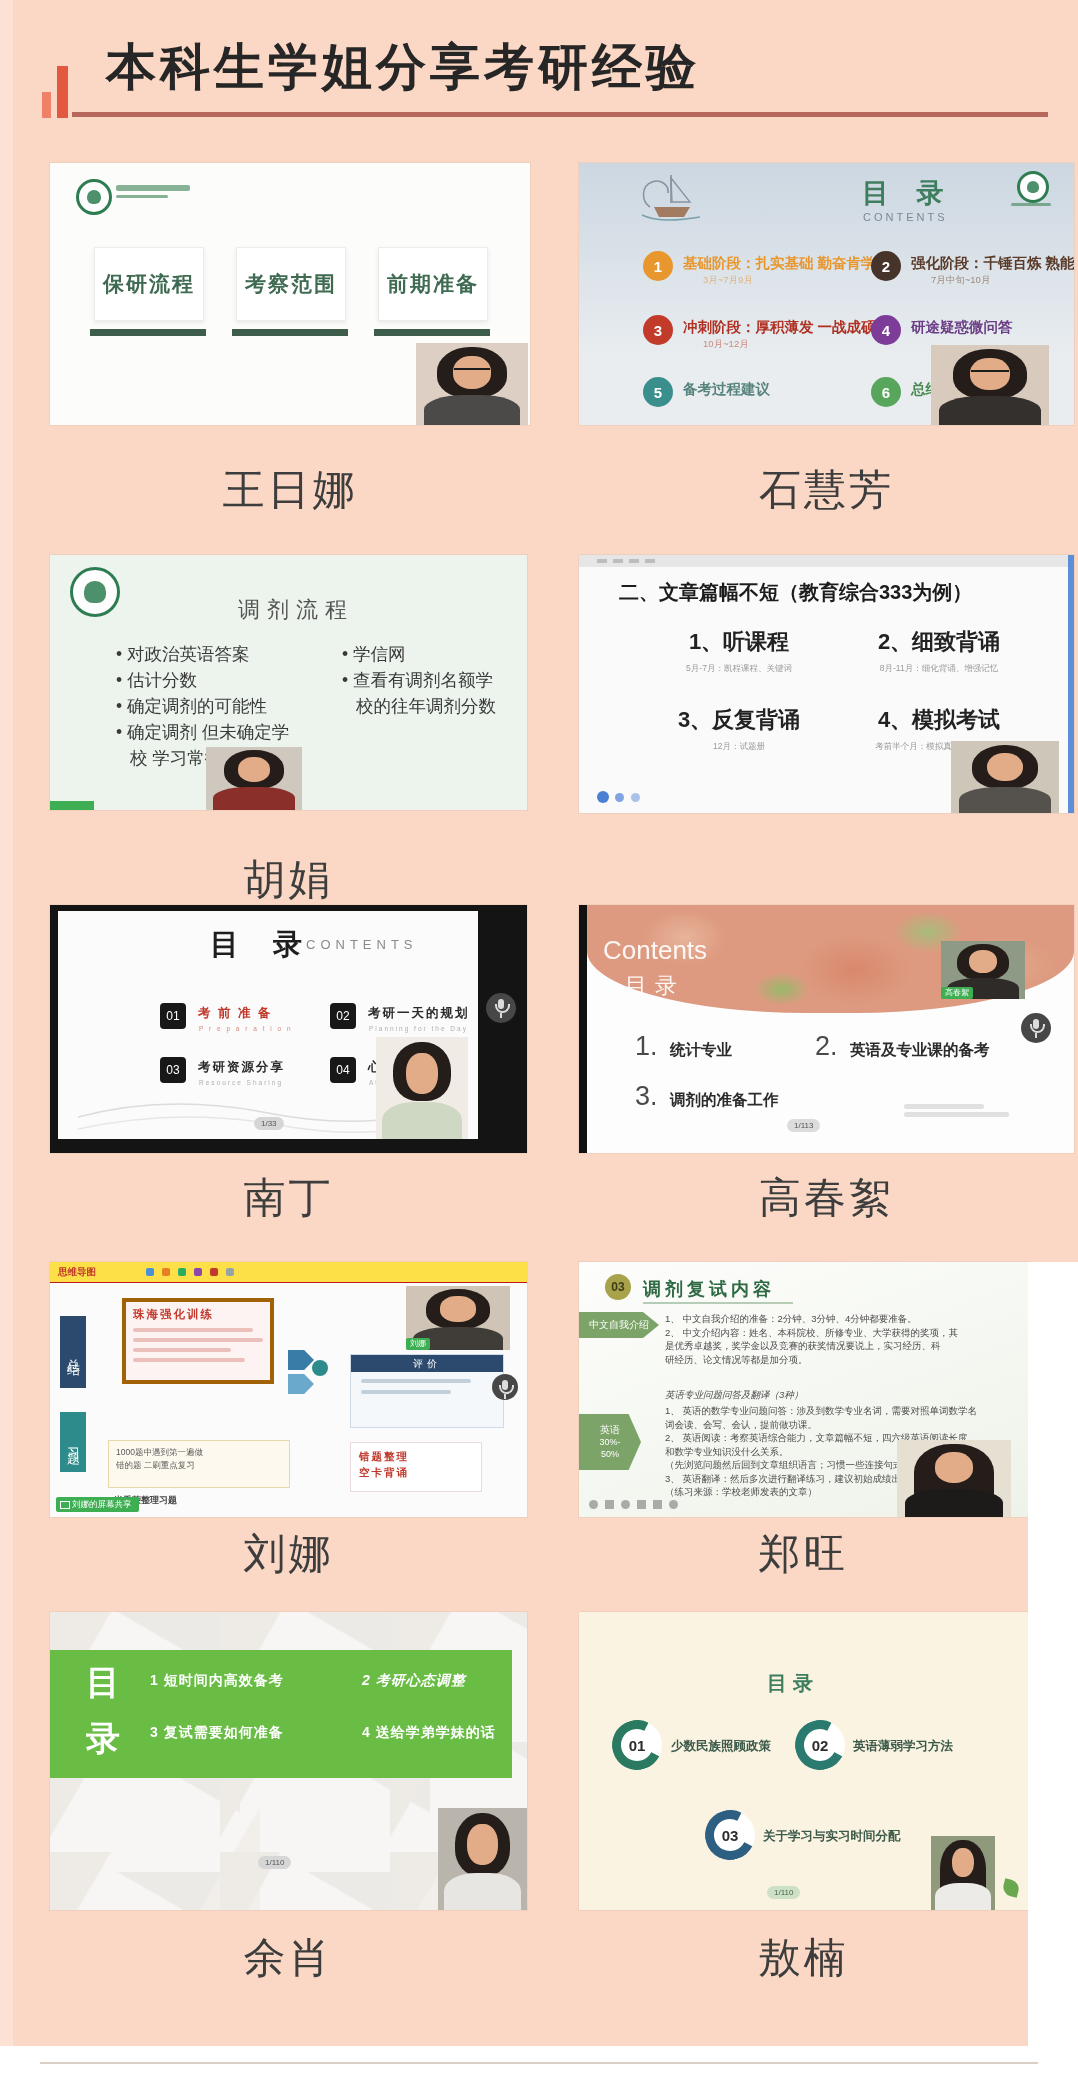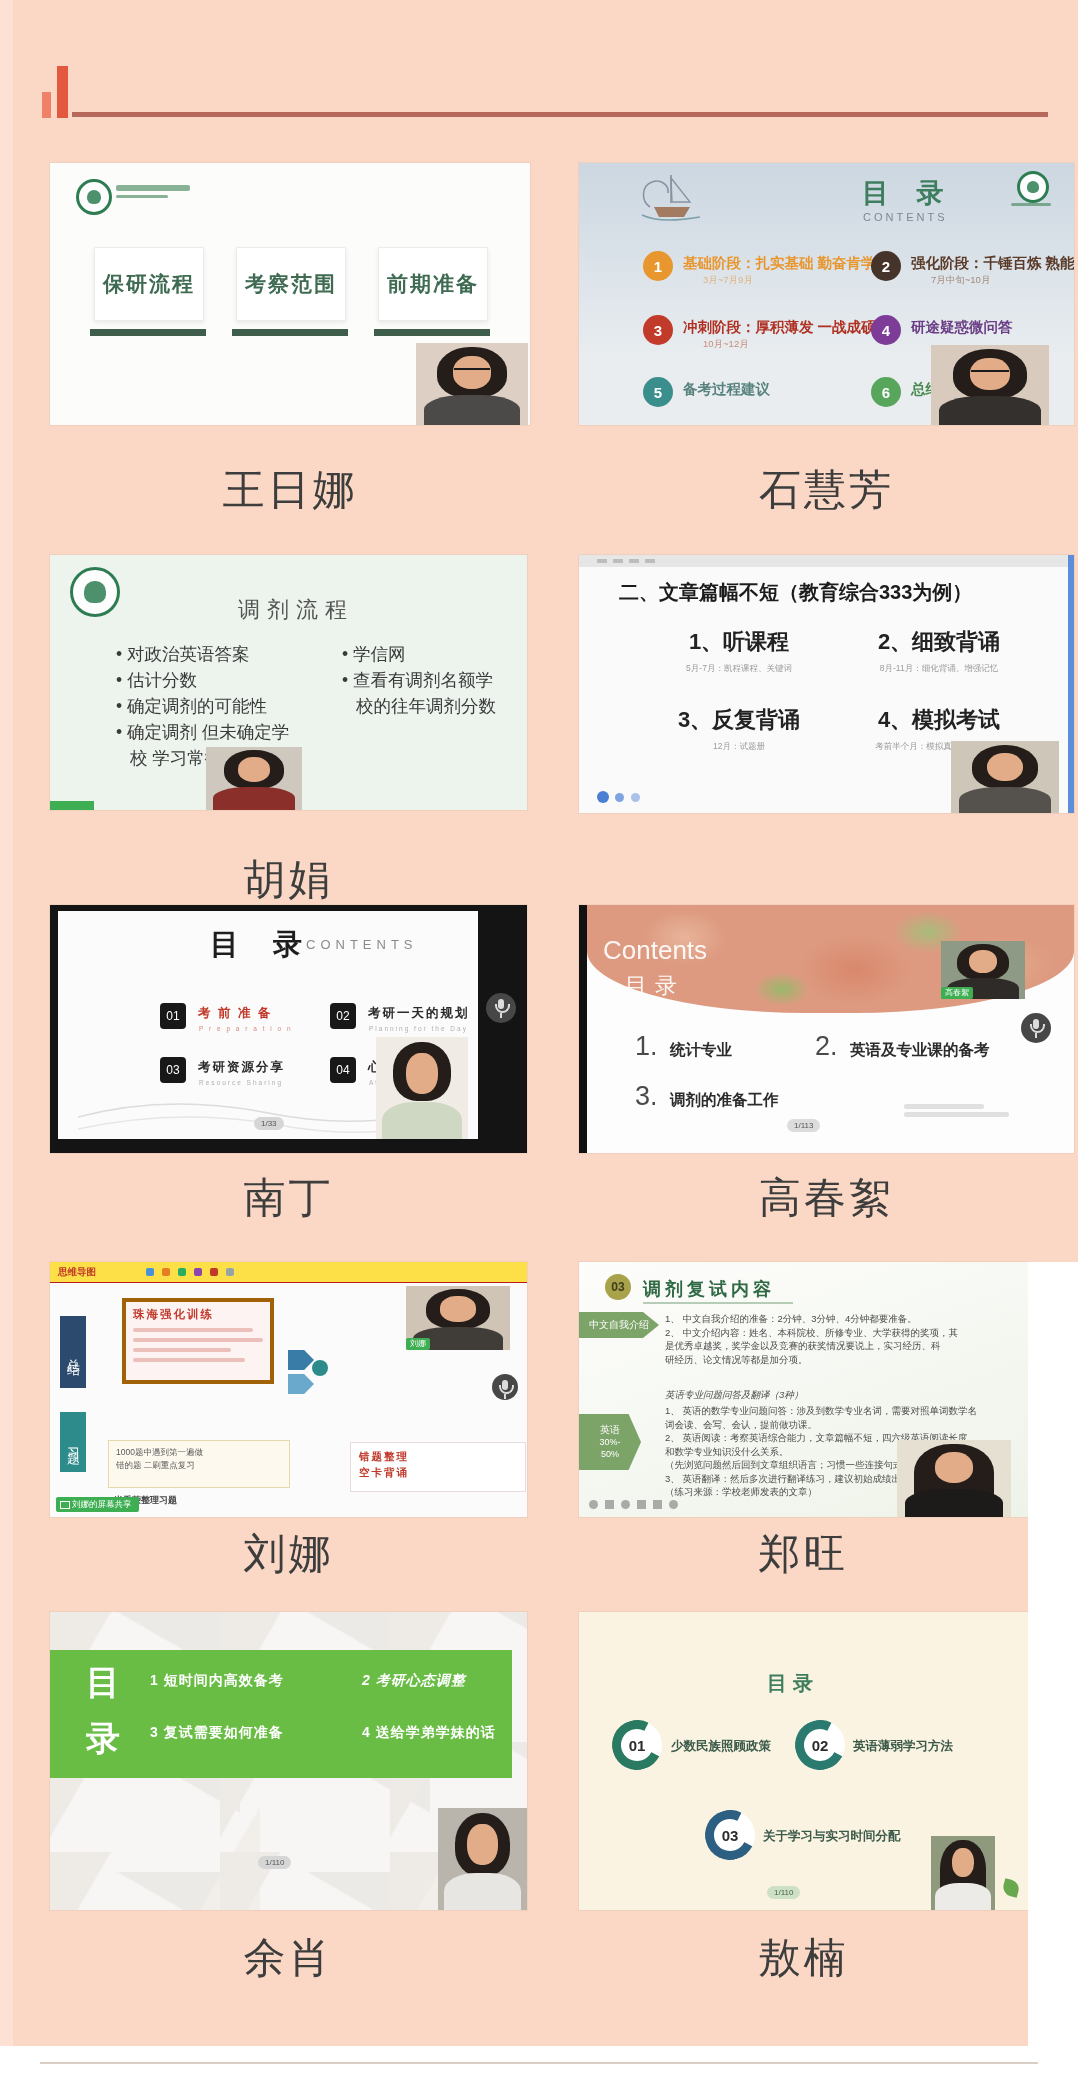--- a/index.html
+++ b/index.html
@@ -96,21 +96,21 @@
         display:flex;align-items:center;justify-content:center;}
   .redbox{position:absolute;left:72px;top:36px;width:152px;height:86px;background:#fdf3f2;border:4px solid #a16207;padding:5px 7px;box-sizing:border-box;}
   .redbox .rt{font-size:11.5px;font-weight:bold;color:#c0392b;letter-spacing:2px;}
   .redbox i{display:block;height:4px;background:#d98d84;opacity:.5;margin:6px 0;border-radius:2px;}
   .chev{position:absolute;width:26px;height:20px;clip-path:polygon(0 0,62% 0,100% 50%,62% 100%,0 100%);}
   .evalbox{position:absolute;left:300px;top:92px;width:152px;height:72px;background:#f4f8fb;border:1px solid #cfdce8;}
   .evalbox .eh{height:17px;background:#2c4a6e;color:#fff;font-size:10px;letter-spacing:4px;display:flex;align-items:center;justify-content:center;}
   .evalbox i{display:block;height:4px;background:#9fb4c6;opacity:.6;margin:7px 10px;border-radius:2px;}
   .notebox{position:absolute;left:58px;top:178px;width:182px;height:48px;background:#fdf9ee;border:1px solid #e6d8a8;padding:5px 7px;box-sizing:border-box;}
   .notebox .nl{font-size:8.5px;color:#5a5a5a;line-height:13px;white-space:nowrap;}
-  .rednote{position:absolute;left:300px;top:180px;width:176px;height:50px;background:#fff;border:1px solid #eadcdc;padding:5px 8px;box-sizing:border-box;}
+  .rednote{position:absolute;left:300px;top:180px;width:132px;height:50px;background:#fff;border:1px solid #eadcdc;padding:5px 8px;box-sizing:border-box;}
   .rednote .rl{font-size:10.5px;font-weight:bold;color:#c0392b;line-height:16px;letter-spacing:2px;}
   .liu-note3{position:absolute;left:64px;top:232px;font-size:9px;color:#444;font-weight:bold;}
   .share{position:absolute;left:6px;bottom:5px;background:#3dae52;color:#fff;font-size:8.5px;line-height:15px;padding:0 7px 0 16px;border-radius:2px;}
   .share:before{content:"";position:absolute;left:4px;top:4px;width:8px;height:6px;border:1px solid #fff;}
   
   .s-zheng{left:579px;top:1262px;width:449px;height:255px;background:linear-gradient(160deg,#fdfdfb,#eef3e9);}
   .z-badge{position:absolute;left:26px;top:12px;width:26px;height:26px;border-radius:50%;background:#a8a24a;color:#3c3c18;
         font-size:12px;font-weight:bold;display:flex;align-items:center;justify-content:center;}
   .z-title{position:absolute;left:64px;top:15px;font-size:18px;font-weight:bold;color:#2f6a45;letter-spacing:4px;}
   .z-rule{position:absolute;left:64px;top:40px;width:150px;height:2px;background:#9ab89a;opacity:.7;}
@@ -145,20 +145,21 @@
   .greenbit{position:absolute;left:0;bottom:0;width:44px;height:9px;background:#3dae52;}
 </style>
 </head>
 <body>
 
 <div class="page">
 
   <div class="left-gutter"></div>
   <div class="tick-s"></div>
   <div class="tick-t"></div>
+  <div class="hdr-title">本科生学姐分享考研经验</div>
   <div class="hdr-line"></div>
 
   <div class="slide s-wang">
     <div class="ulogo" style="left:26px;top:16px;width:30px;height:30px;"></div>
     <div class="glline" style="left:66px;top:22px;width:74px;height:6px;"></div>
     <div class="glline" style="left:66px;top:32px;width:52px;height:3px;"></div>
     <div class="wbox" style="left:44px;">保研流程</div>
     <div class="wbox" style="left:186px;">考察范围</div>
     <div class="wbox" style="left:328px;">前期准备</div>
     <div class="wbar" style="left:40px;"></div>
@@ -375,20 +376,25 @@
     <div class="redbox">
       <div class="rt">珠海强化训练</div>
       <i style="width:120px;"></i>
         <i style="width:130px;"></i>
         <i style="width:98px;"></i>
         <i style="width:112px;"></i>
     </div>
     <div class="chev" style="left:238px;top:88px;background:#3a7ca8;"></div>
     <div class="chev" style="left:238px;top:112px;background:#6aa8cc;"></div>
     <div class="abs" style="left:262px;top:98px;width:16px;height:16px;border-radius:50%;background:#2e8b8b;"></div>
+    <div class="evalbox">
+      <div class="eh">评价</div>
+      <i style="width:110px;"></i>
+        <i style="width:90px;"></i>
+    </div>
     <div class="notebox">
       <div class="nl">1000题中遇到第一遍做</div>
       <div class="nl">错的题 二刷重点复习</div>
     </div>
     <div class="rednote">
       <div class="rl">错题整理</div>
       <div class="rl">空卡背诵</div>
     </div>
     <div class="liu-note3">肖秀荣整理习题</div>
     <div class="cam" style="left:356px;top:24px;width:104px;height:64px;background:#cfc4b6;">

